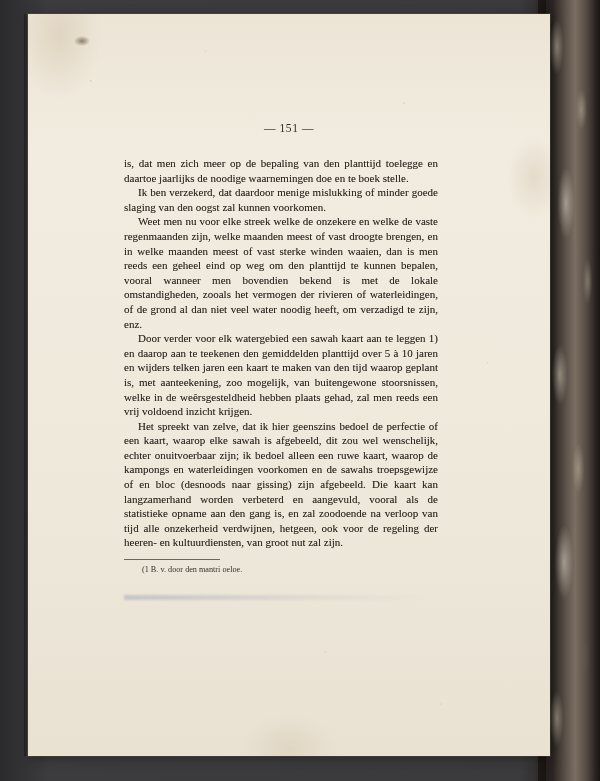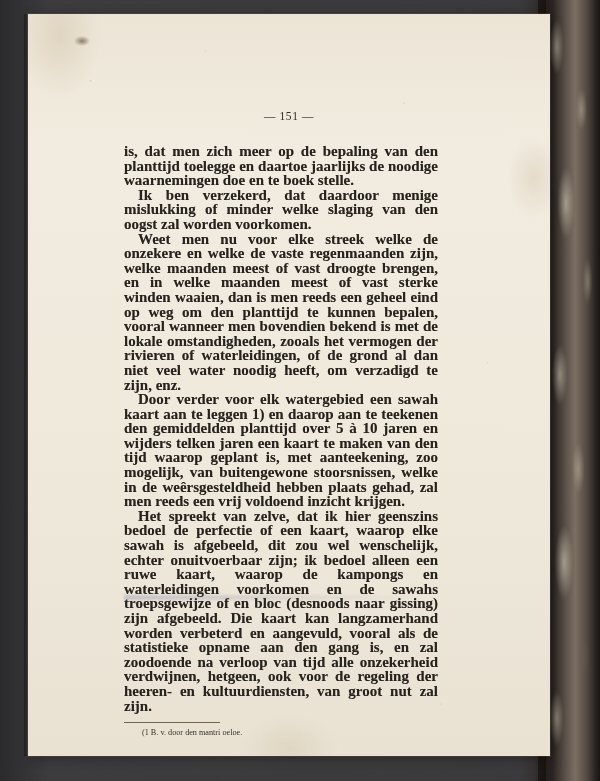--- a/index.html
+++ b/index.html
@@ -118,31 +118,30 @@
     position: absolute;
     left: 96px;
     top: 96px;
     width: 330px;
   }
   .folio {
     text-align: center;
     font-size: 11.5px;
     letter-spacing: .6px;
     color: #2e2a24;
-    margin: 0 0 22px 0;
+    margin: 12px 0 22px 0;
   }
   p.para {
     margin: 0 16px 0 0;
-    font-size: 15px;
+    font-size: 11px;
     line-height: 14.6px;
     color: #26231e;
     text-align: justify;
     text-indent: 14px;
     text-shadow: 0 0 .4px rgba(50,40,25,.35);
-    font-weight: bold;
   }
   p.para.first { text-indent: 0; }
   .footnote-rule {
     width: 96px;
     height: 1px;
     background: #6d6658;
     margin: 9px 0 4px 0;
   }
   .footnote {
     font-size: 8.2px;
@@ -182,21 +181,21 @@
   <div class="gutter"></div>
   <div class="page-left-edge"></div>
 
   <div class="page">
     <div class="corner-speck"></div>
 
     <div class="text-block">
       <div class="folio">—  151  —</div>
 
       <p class="para first">is, dat men zich meer op de bepaling van den planttijd toelegge en daartoe jaarlijks de noodige waarnemingen doe en te boek stelle.</p>
-      <p class="para">Ik ben verzekerd, dat daardoor menige mislukking of minder welke slaging van den oogst zal worden voorkomen.</p>
+      <p class="para">Ik ben verzekerd, dat daardoor menige mislukking of minder goede slaging van den oogst zal kunnen voorkomen.</p>
       <p class="para">Weet men nu voor elke streek welke de onzekere en welke de vaste regenmaanden zijn, welke maanden meest of vast droogte brengen, en in welke maanden meest of vast sterke winden waaien, dan is men reeds een geheel eind op weg om den planttijd te kunnen bepalen, vooral wanneer men bovendien bekend is met de lokale omstandigheden, zooals het vermogen der rivieren of waterleidingen, of de grond al dan niet veel water noodig heeft, om verzadigd te zijn, enz.</p>
       <p class="para">Door verder voor elk watergebied een sawah kaart aan te leggen 1) en daarop aan te teekenen den gemiddelden planttijd over 5 à 10 jaren en wijders telken jaren een kaart te maken van den tijd waarop geplant is, met aanteekening, zoo mogelijk, van buitengewone stoorsnissen, welke in de weêrsgesteldheid hebben plaats gehad, zal men reeds een vrij voldoend inzicht krijgen.</p>
       <p class="para">Het spreekt van zelve, dat ik hier geenszins bedoel de perfectie of een kaart, waarop elke sawah is afgebeeld, dit zou wel wenschelijk, echter onuitvoerbaar zijn; ik bedoel alleen een ruwe kaart, waarop de kampongs en waterleidingen voorkomen en de sawahs troepsgewijze of en bloc (desnoods naar gissing) zijn afgebeeld.  Die kaart kan langzamerhand worden verbeterd en aangevuld, vooral als de statistieke opname aan den gang is, en zal zoodoende na verloop van tijd alle onzekerheid verdwijnen, hetgeen, ook voor de regeling der heeren- en kultuurdiensten, van groot nut zal zijn.</p>
 
       <div class="footnote-rule"></div>
       <p class="footnote">(1  B. v. door den mantri oeloe.</p>
     </div>
 
     <div class="bleed"></div>
   </div>

